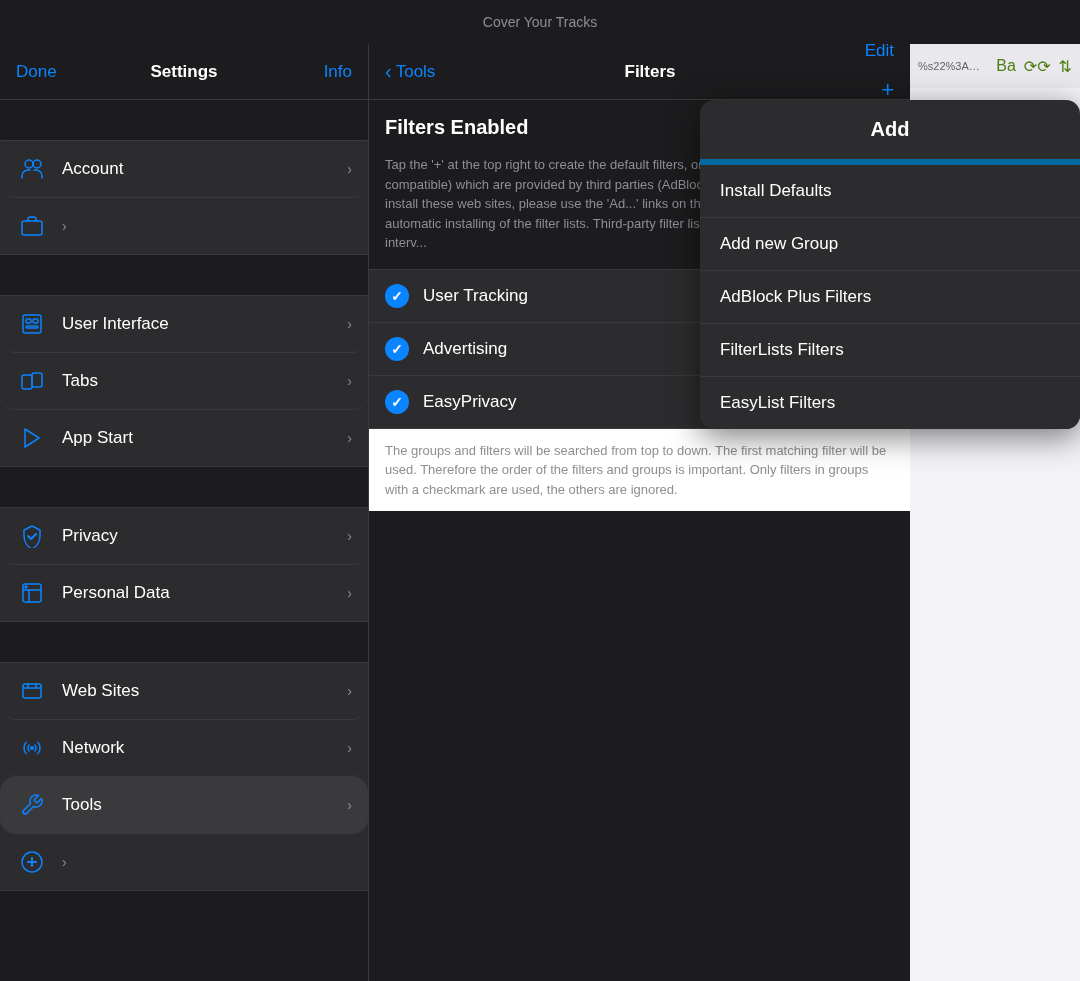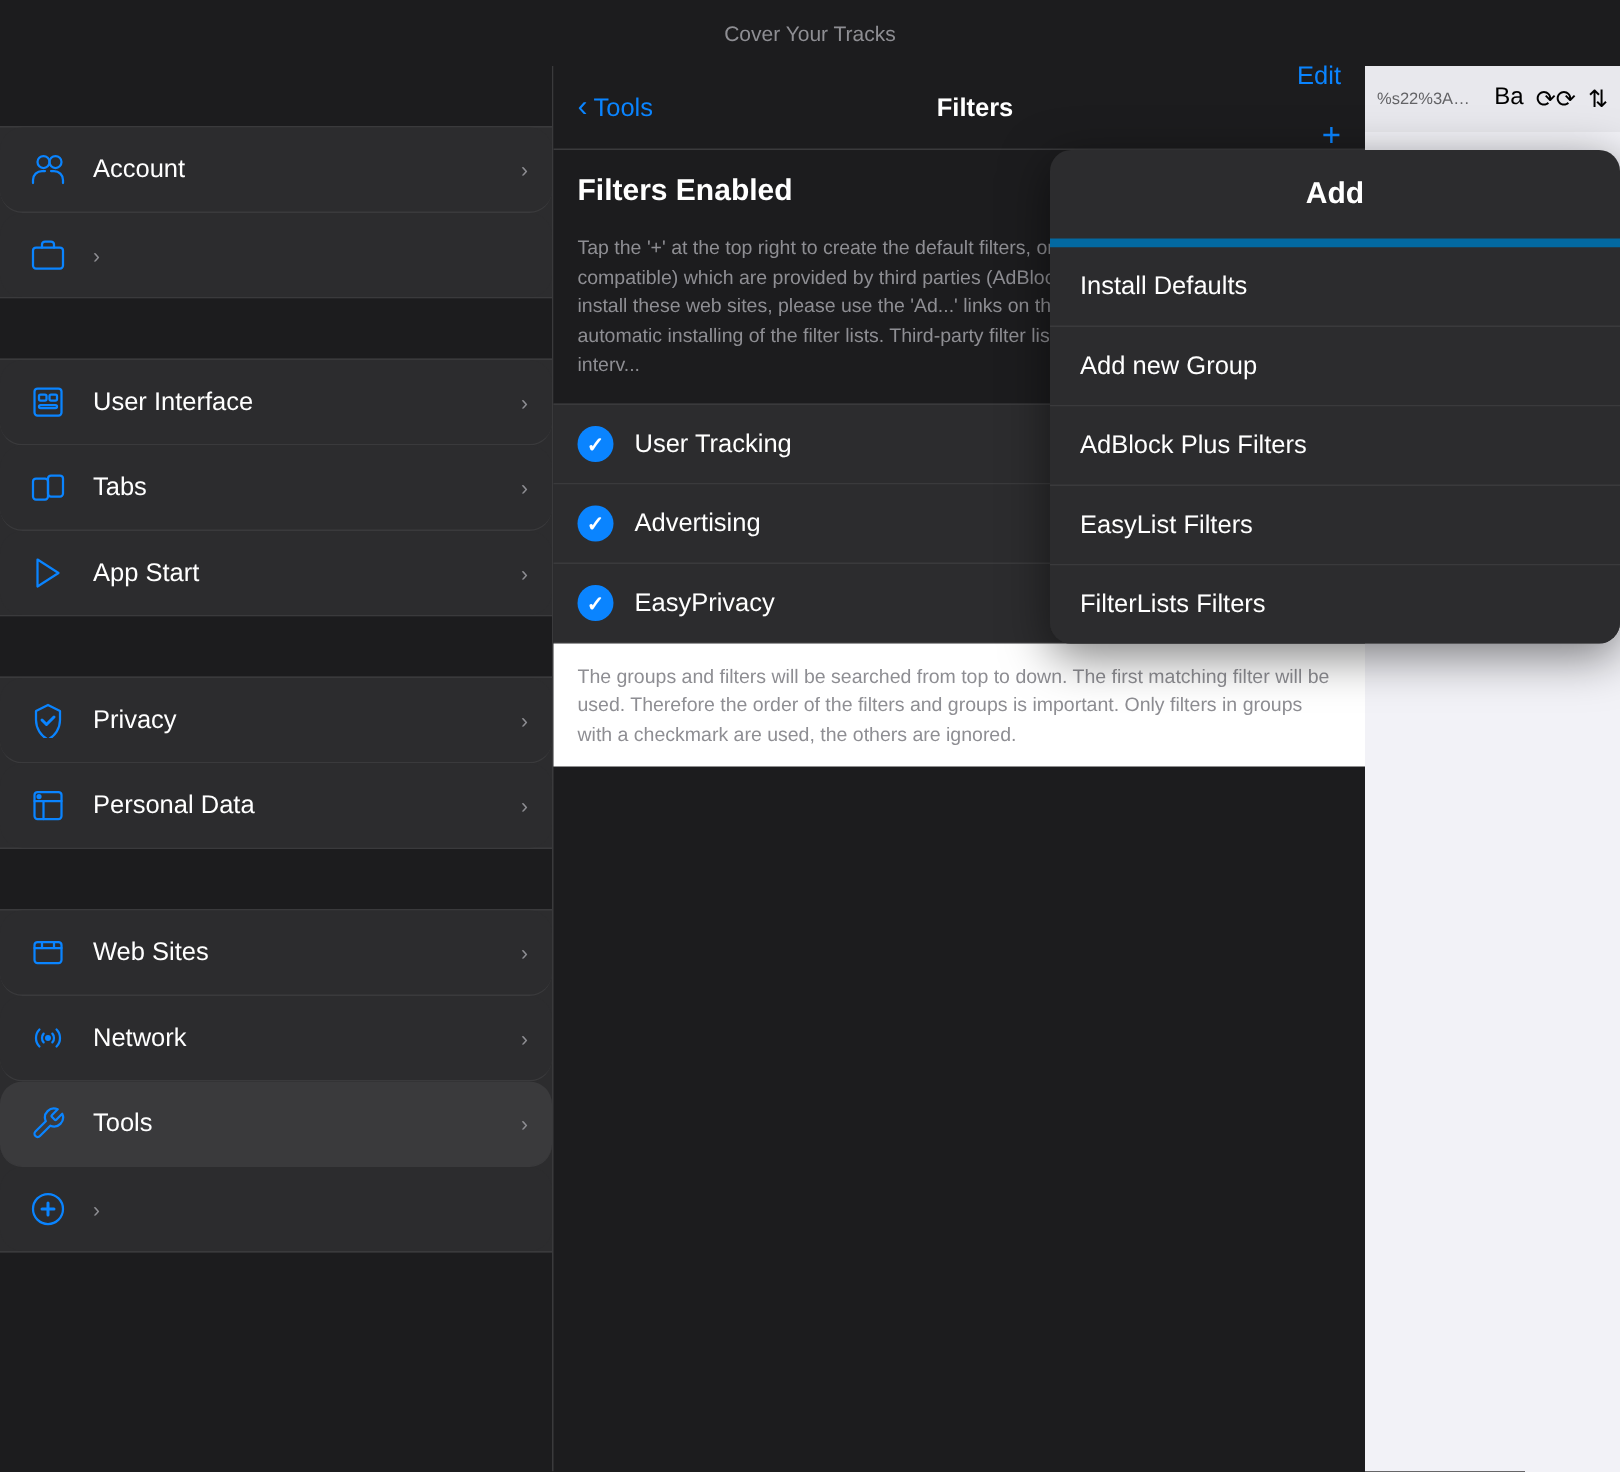--- a/index.html
+++ b/index.html
@@ -308,21 +308,21 @@
       color: #636366;
       flex: 1;
       overflow: hidden;
       white-space: nowrap;
       text-overflow: ellipsis;
     }
 
     .right-panel-icons {
       display: flex;
       gap: 8px;
-      color: #000000;
+      color: #4d7c0f;
       font-size: 16px;
     }
 
     .right-panel-content {
       padding: 20px 16px;
       background: #f2f2f7;
       height: calc(100% - 44px);
       overflow: hidden;
     }
 
@@ -400,20 +400,25 @@
 <body>
 
 <div class="status-bar">
   <span class="status-bar-title">Cover Your Tracks</span>
 </div>
 
 <div class="main-layout">
 
   <div class="sidebar">
 
+    <div class="sidebar-header">
+      <span class="sidebar-header-done">Done</span>
+      <span class="sidebar-header-title">Settings</span>
+      <span class="sidebar-header-info">Info</span>
+    </div>
 
     <div class="sidebar-spacer"></div>
     <div class="sidebar-section">
       <div class="sidebar-item">
         <div class="sidebar-item-icon">
           <svg viewBox="0 0 24 24">
             <circle cx="9" cy="7" r="4"></circle>
             <path d="M2 21v-2a6 6 0 0 1 6-6h2"></path>
             <circle cx="17" cy="7" r="4"></circle>
             <path d="M22 21v-2a6 6 0 0 0-6-6h-2"></path>
@@ -603,24 +608,24 @@
       <div class="dropdown-item">
         <span class="dropdown-item-label">Install Defaults</span>
       </div>
       <div class="dropdown-item">
         <span class="dropdown-item-label">Add new Group</span>
       </div>
       <div class="dropdown-item">
         <span class="dropdown-item-label">AdBlock Plus Filters</span>
       </div>
       <div class="dropdown-item">
+        <span class="dropdown-item-label">FilterLists Filters</span>
+      </div>
+      <div class="dropdown-item">
         <span class="dropdown-item-label">EasyList Filters</span>
-      </div>
-      <div class="dropdown-item">
-        <span class="dropdown-item-label">FilterLists Filters</span>
       </div>
     </div>
 
   </div>
 
   <div class="right-panel">
     <div class="right-panel-top-bar">
       <span class="right-panel-url">%s22%3A%22permis</span>
       <div class="right-panel-icons">
         <span>Ba</span>

